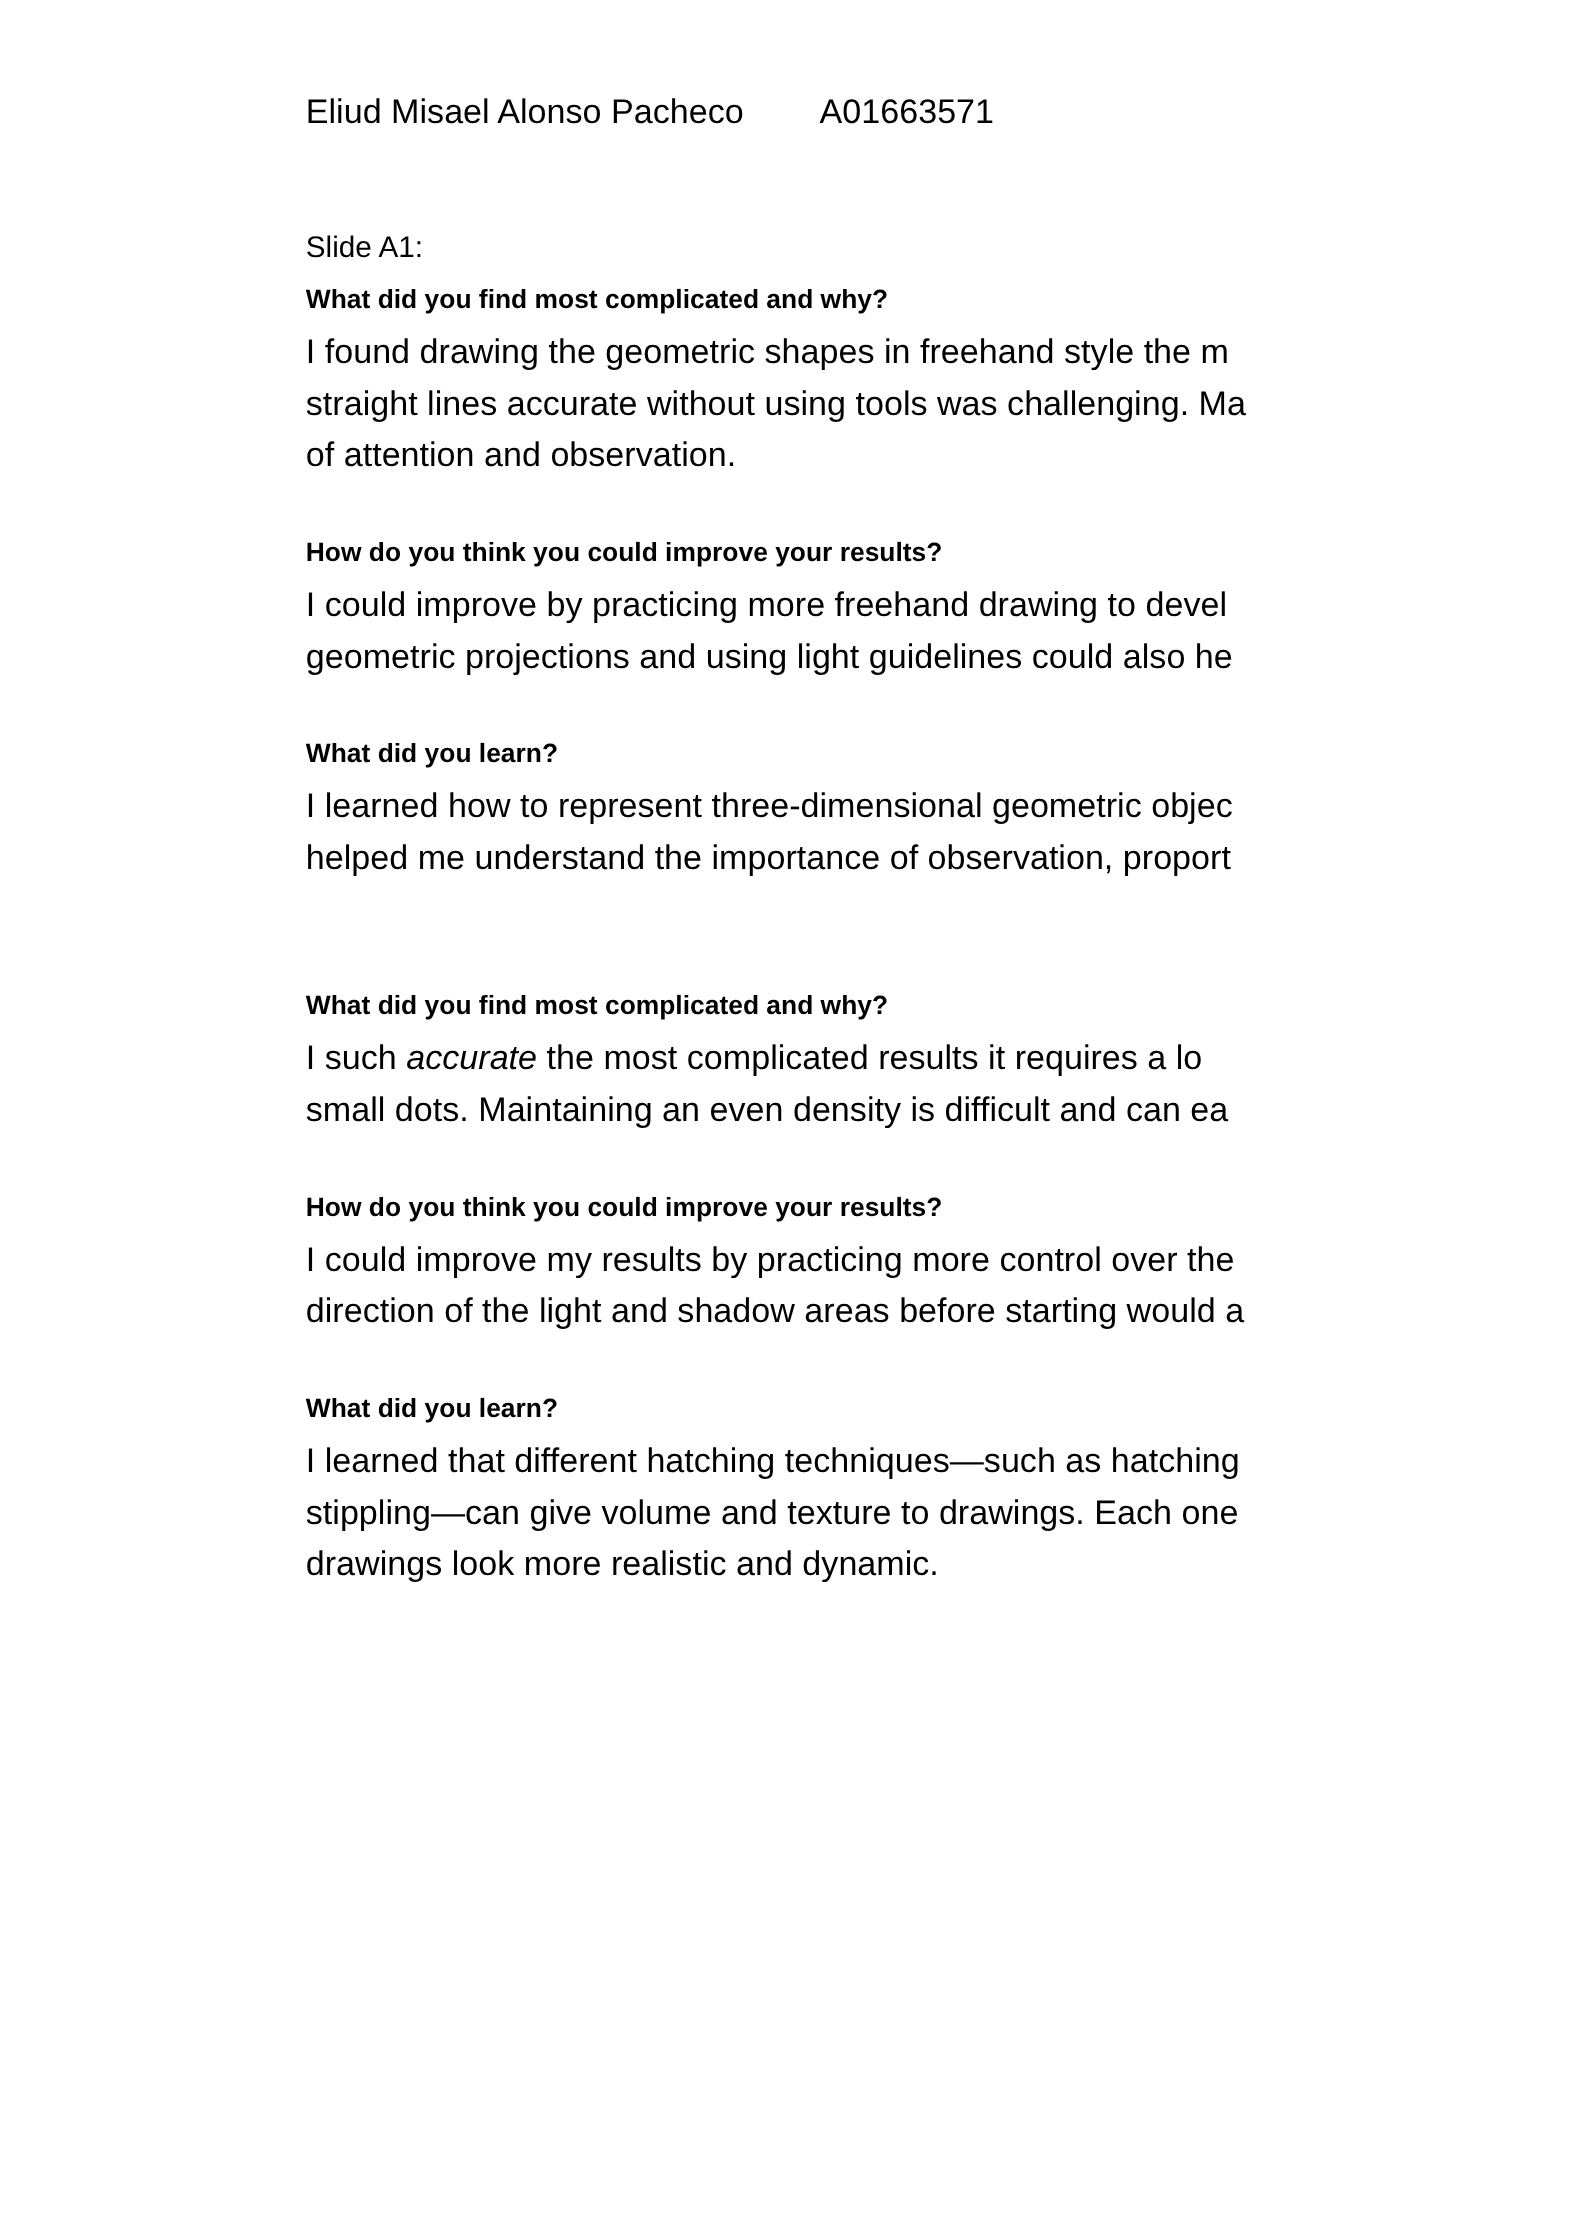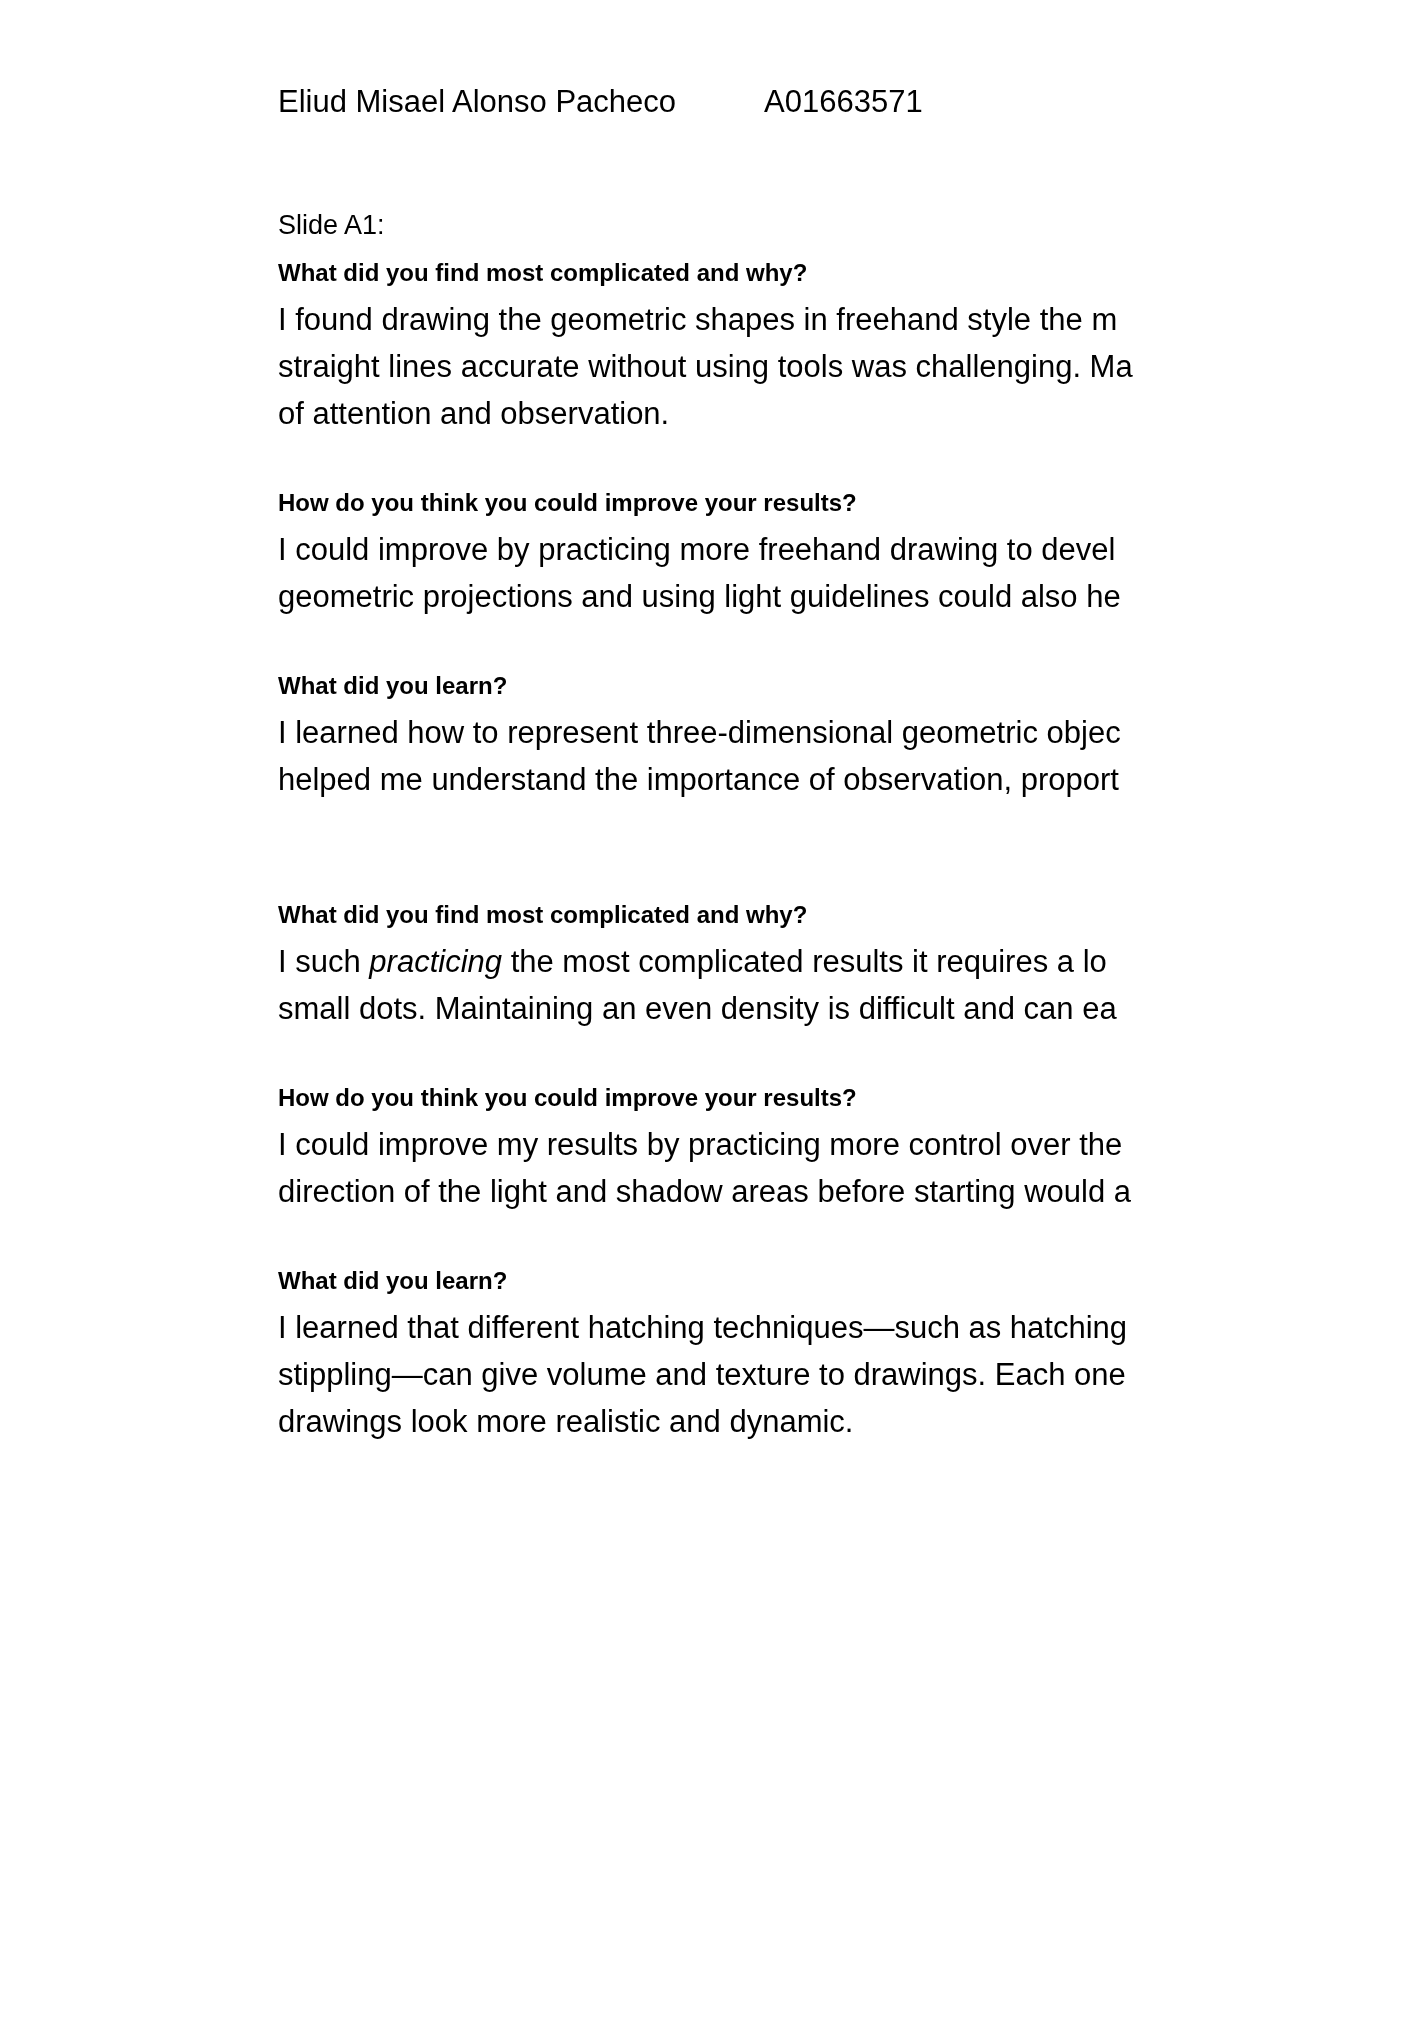--- a/index.html
+++ b/index.html
@@ -37,21 +37,21 @@
     align-items: baseline;
     font-size: 31px;
     line-height: 44px;
     white-space: nowrap;
   }
   .header-name {
     display: inline-block;
   }
   .header-id {
     display: inline-block;
-    margin-left: 88px;
+    margin-left: 69px;
   }
 
   .section {
     margin-top: 0;
   }
   .section-a1 {
     margin-top: 78px;
   }
   .section-a2 {
     margin-top: 88px;
@@ -126,21 +126,21 @@
         <div class="answer-line">I learned how to represent three-dimensional geometric objec</div>
         <div class="answer-line">helped me understand the importance of observation, proport</div>
       </div>
     </div>
 
     <div class="section section-a2">
 
       <div class="q-heading">What did you find most complicated and why?</div>
       <div class="answer">
         <div class="answer-line">
-          <span>I such </span><em class="ital">practicing</em><span> the most complicated results it requires a lo</span>
+          <span>I such </span><em class="ital">accurate</em><span> the most complicated results it requires a lo</span>
         </div>
         <div class="answer-line">small dots. Maintaining an even density is difficult and can ea</div>
       </div>
 
       <div class="block-gap"></div>
 
       <div class="q-heading">How do you think you could improve your results?</div>
       <div class="answer">
         <div class="answer-line">I could improve my results by practicing more control over the</div>
         <div class="answer-line">direction of the light and shadow areas before starting would a</div>

